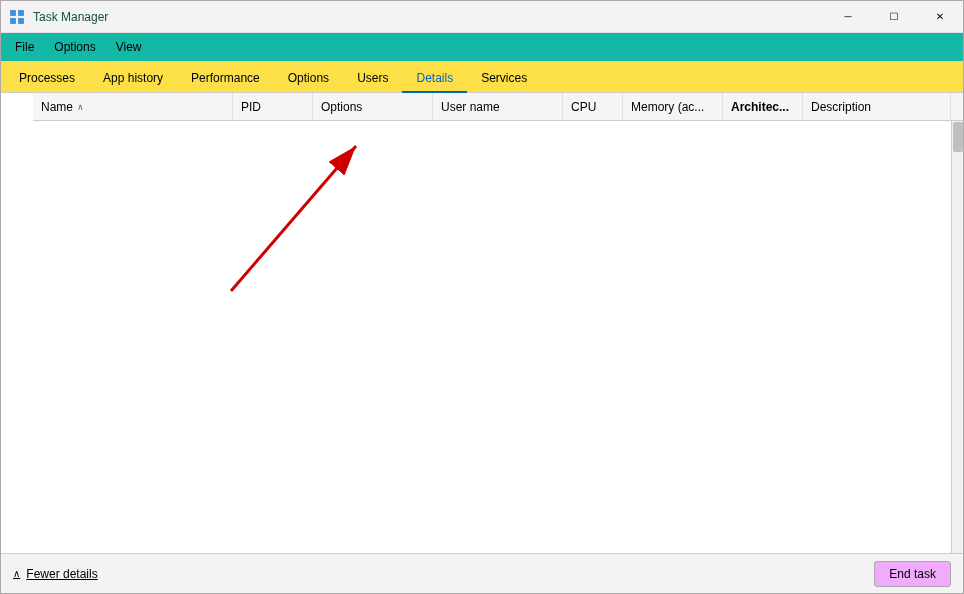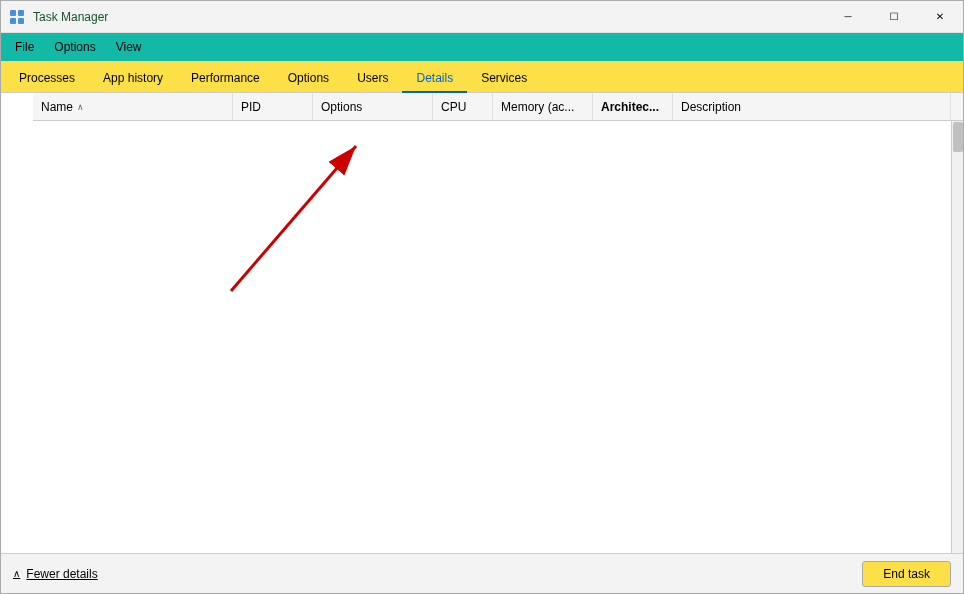--- a/index.html
+++ b/index.html
@@ -206,22 +206,22 @@
     .fewer-details {
       display: flex;
       align-items: center;
       gap: 6px;
       cursor: pointer;
       font-size: 12px;
       text-decoration: underline;
     }
 
     .end-task-btn {
-      padding: 5px 20px;
-      background: #fde047;
+      padding: 5px 14px;
+      background: #f0abfc;
       border: 1px solid #aaa;
       border-radius: 3px;
       font-size: 12px;
       cursor: pointer;
     }
 
     .chevron-icon {
       font-size: 10px;
     }
   </style>
@@ -268,20 +268,23 @@
     <div class="col-header col-name">
       <span>Name</span>
       <span class="sort-arrow">∧</span>
     </div>
     <div class="col-header col-pid">
       <span>PID</span>
     </div>
     <div class="col-header col-status">
       <span>Options</span>
     </div>
+    <div class="col-header col-username">
+      <span>User name</span>
+    </div>
     <div class="col-header col-cpu">
       <span>CPU</span>
     </div>
     <div class="col-header col-memory">
       <span>Memory (ac...</span>
     </div>
     <div class="col-header col-arch">
       <span>Architec...</span>
     </div>
     <div class="col-header col-desc">

